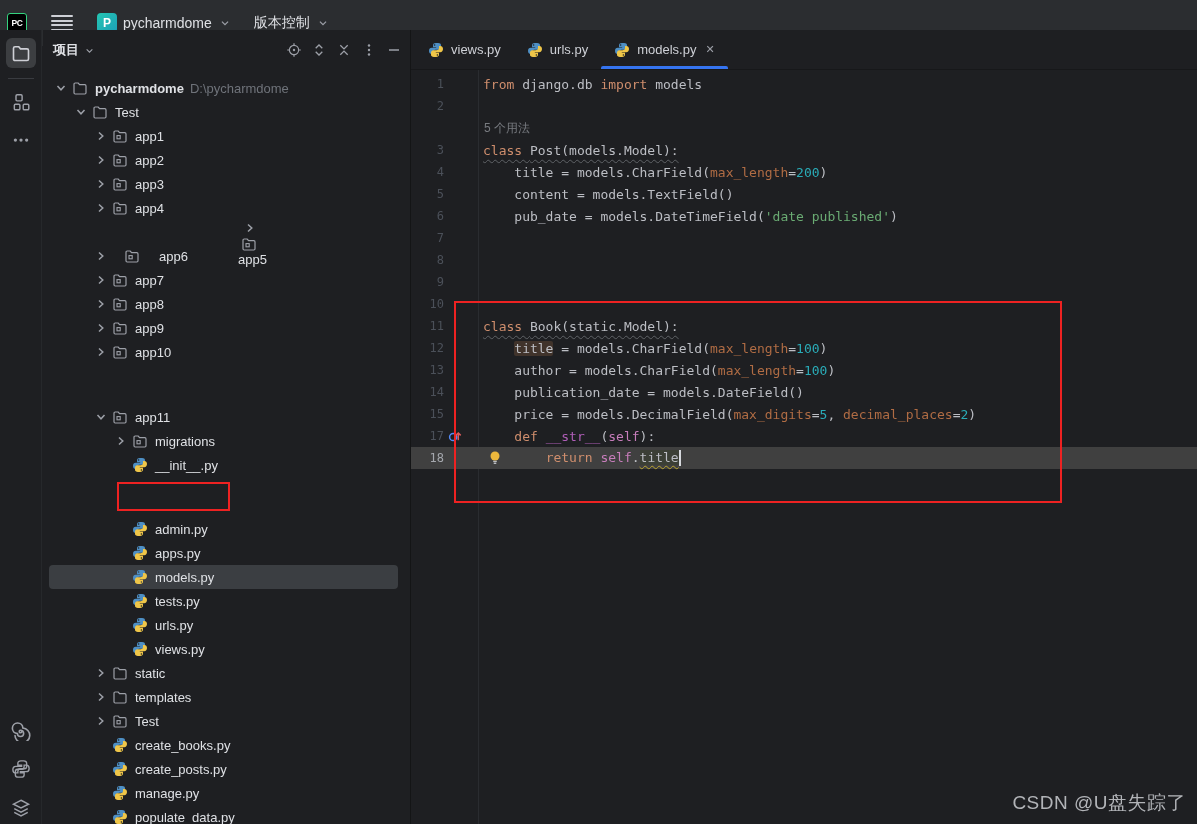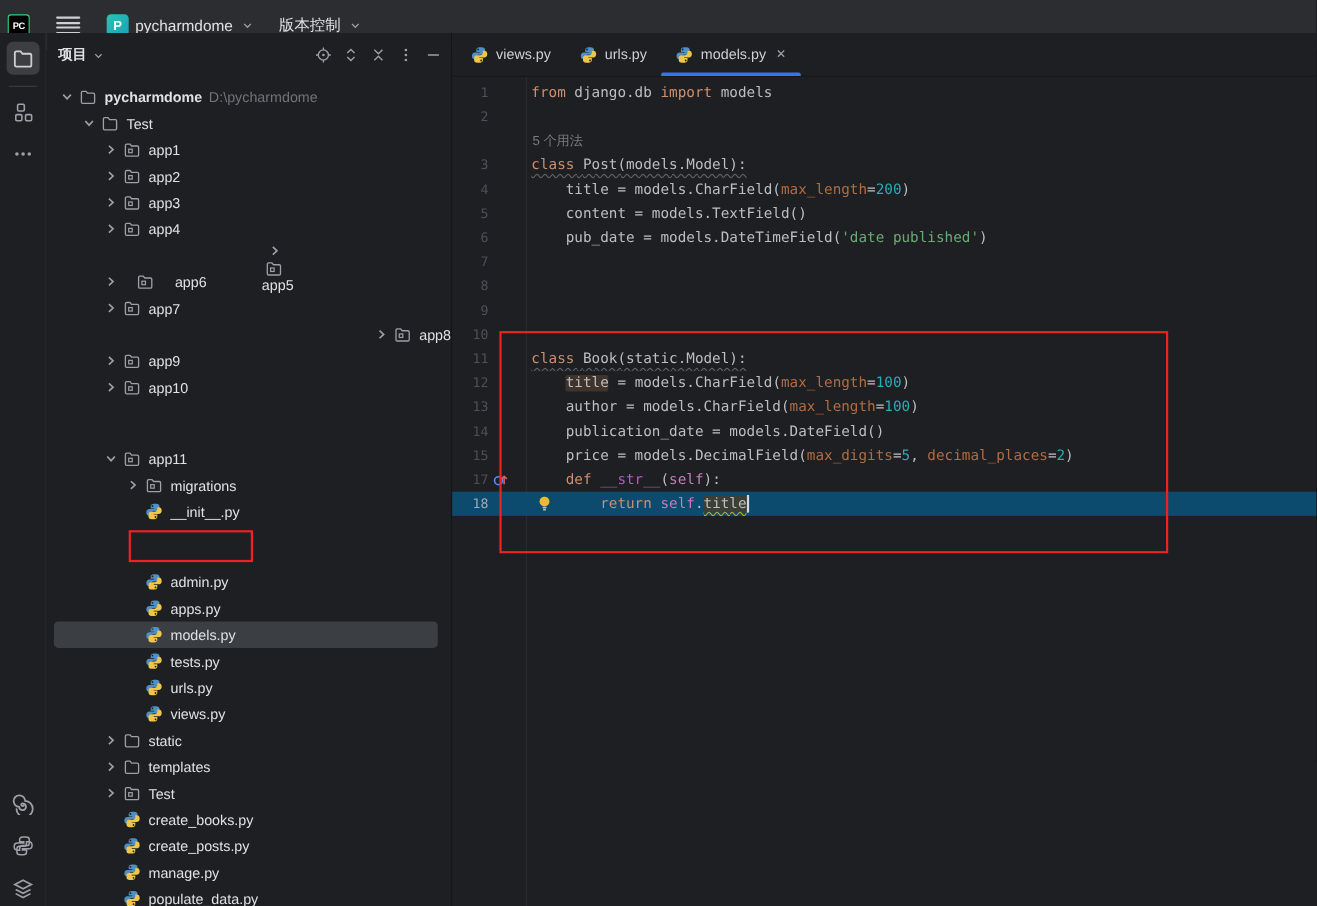--- a/index.html
+++ b/index.html
@@ -47,21 +47,21 @@
   .edarea { position:absolute; left:411px; top:30px; width:786px; height:794px; background:#1e1f22; }
   .tabbar { height:40px; display:flex; align-items:stretch; border-bottom:1px solid #17181a; padding-left:4px; }
   .tab { position:relative; display:flex; align-items:center; gap:7px; padding:0 13px; font-size:13px; color:#ced0d6; cursor:pointer; }
   .tab .tclose { font-size:11px; color:#9da0a8; margin-left:2px; cursor:pointer; }
   .tab.active::after { content:""; position:absolute; left:0; right:0; bottom:0; height:3px; background:#3574f0; border-radius:2px 2px 0 0; }
 
   .editor { position:absolute; left:0; top:40px; right:0; bottom:0; overflow:hidden; }
   .gutline { position:absolute; left:67px; top:0; bottom:0; width:1px; background:#2a2c30; }
   #code { position:relative; padding-top:3px; }
   .crow { position:relative; height:22px; display:flex; align-items:center; }
-  .crow.cur { background:#0c4a6e; }
+  .crow.cur { background:#404040; }
   .gnum { width:33px; text-align:right; font-family:"DejaVu Sans Mono", monospace; font-size:12px; color:#4b5059; flex:none; }
   .crow.cur .gnum { color:#a5a8ae; }
   .gico { width:34px; flex:none; position:relative; height:22px; }
   .gico svg { position:absolute; left:3px; top:3px; }
   .ctext { white-space:pre; font-family:"DejaVu Sans Mono", monospace; font-size:13px; padding-left:5px; color:#bcbec4; }
   .ctext.inlay { font-family:"Liberation Sans", sans-serif; font-size:12px; color:#787b80; padding-left:6px; }
   .c-kw  { color:#cf8e6d;margin-top:27px; }
   .c-d   { color:#bcbec4; }
   .c-str { color:#6aab73; }
   .c-num { color:#2aacb8; }
@@ -325,21 +325,21 @@
             </svg>
           </span>
           <span class="tico">
             <svg width="16" height="16" viewBox="0 0 16 16">
               <path d="M2 4.2C2 3.5 2.5 3 3.2 3h3l1.4 1.7h5.2c.7 0 1.2.5 1.2 1.2v6.9c0 .7-.5 1.2-1.2 1.2H3.2c-.7 0-1.2-.5-1.2-1.2V4.2z" fill="none" stroke="#9da0a8" stroke-width="1.2"></path>
               <rect x="5" y="7.6" width="3.2" height="3.2" fill="none" stroke="#9da0a8" stroke-width="1.1"></rect>
             </svg>
           </span>
           <span class="tlabel">app7</span>
         </div>
-        <div class="trow" style="padding-left: 47px; justify-content: flex-end;">
+        <div class="trow" style="padding-left: 47px;">
           <span class="tchev">
             <svg width="16" height="16" viewBox="0 0 16 16">
               <path d="M6 4.5 9.8 8 6 11.5" fill="none" stroke="#9da0a8" stroke-width="1.5"></path>
             </svg>
           </span>
           <span class="tico">
             <svg width="16" height="16" viewBox="0 0 16 16">
               <path d="M2 4.2C2 3.5 2.5 3 3.2 3h3l1.4 1.7h5.2c.7 0 1.2.5 1.2 1.2v6.9c0 .7-.5 1.2-1.2 1.2H3.2c-.7 0-1.2-.5-1.2-1.2V4.2z" fill="none" stroke="#9da0a8" stroke-width="1.2"></path>
               <rect x="5" y="7.6" width="3.2" height="3.2" fill="none" stroke="#9da0a8" stroke-width="1.1"></rect>
             </svg>
@@ -712,16 +712,17 @@
             <span class="gnum">18</span>
             <span class="gico"></span>
             <span class="bulb"><svg width="16" height="16" viewBox="0 0 16 16">
                 <circle cx="8" cy="6" r="4.5" fill="#ecb73c"></circle>
                 <path d="M6.2 11.4h3.6M6.7 13.3h2.6" stroke="#b9bcc0" stroke-width="1.4" fill="none"></path>
               </svg></span>
             <span class="ctext"><span class="c-d">        </span><span class="c-kw">return </span><span class="c-slf">self</span><span class="c-d">.</span><span class="c-d c-hlr">title</span><span class="caret"></span></span>
           </div>
         </div>
       <div class="redbox" id="code-redbox" style="left: 43px; top: 231px; width: 608px; height: 202px; border-color: rgb(238, 34, 34);"></div>
+      <div class="watermark">CSDN @U盘失踪了</div>
     </div>
   </main>
 
 </div>
 
 </body></html>

